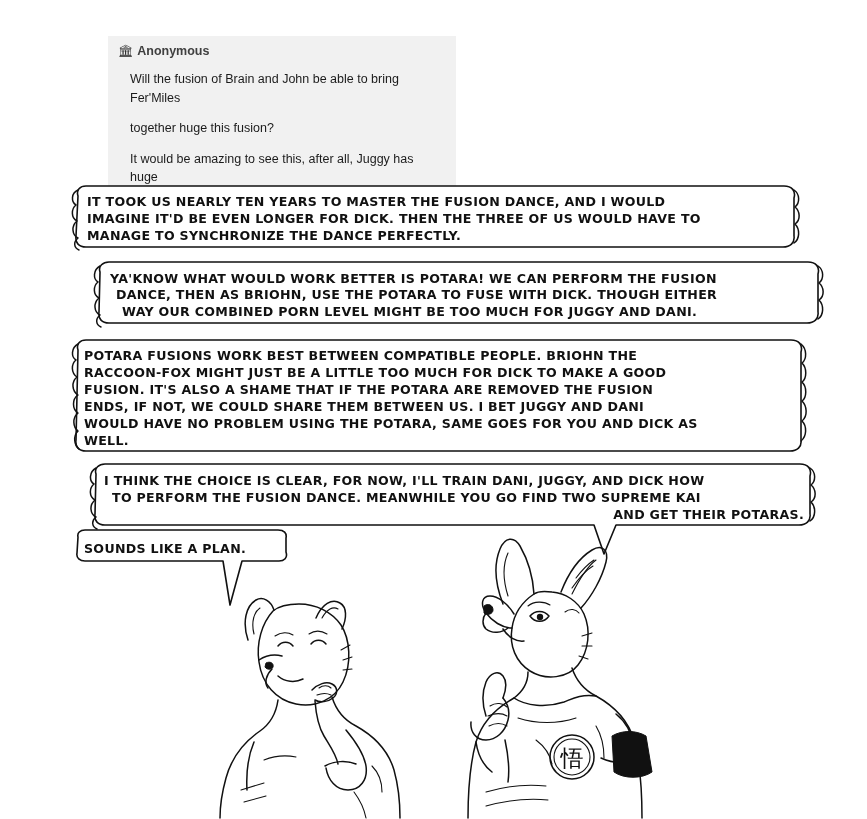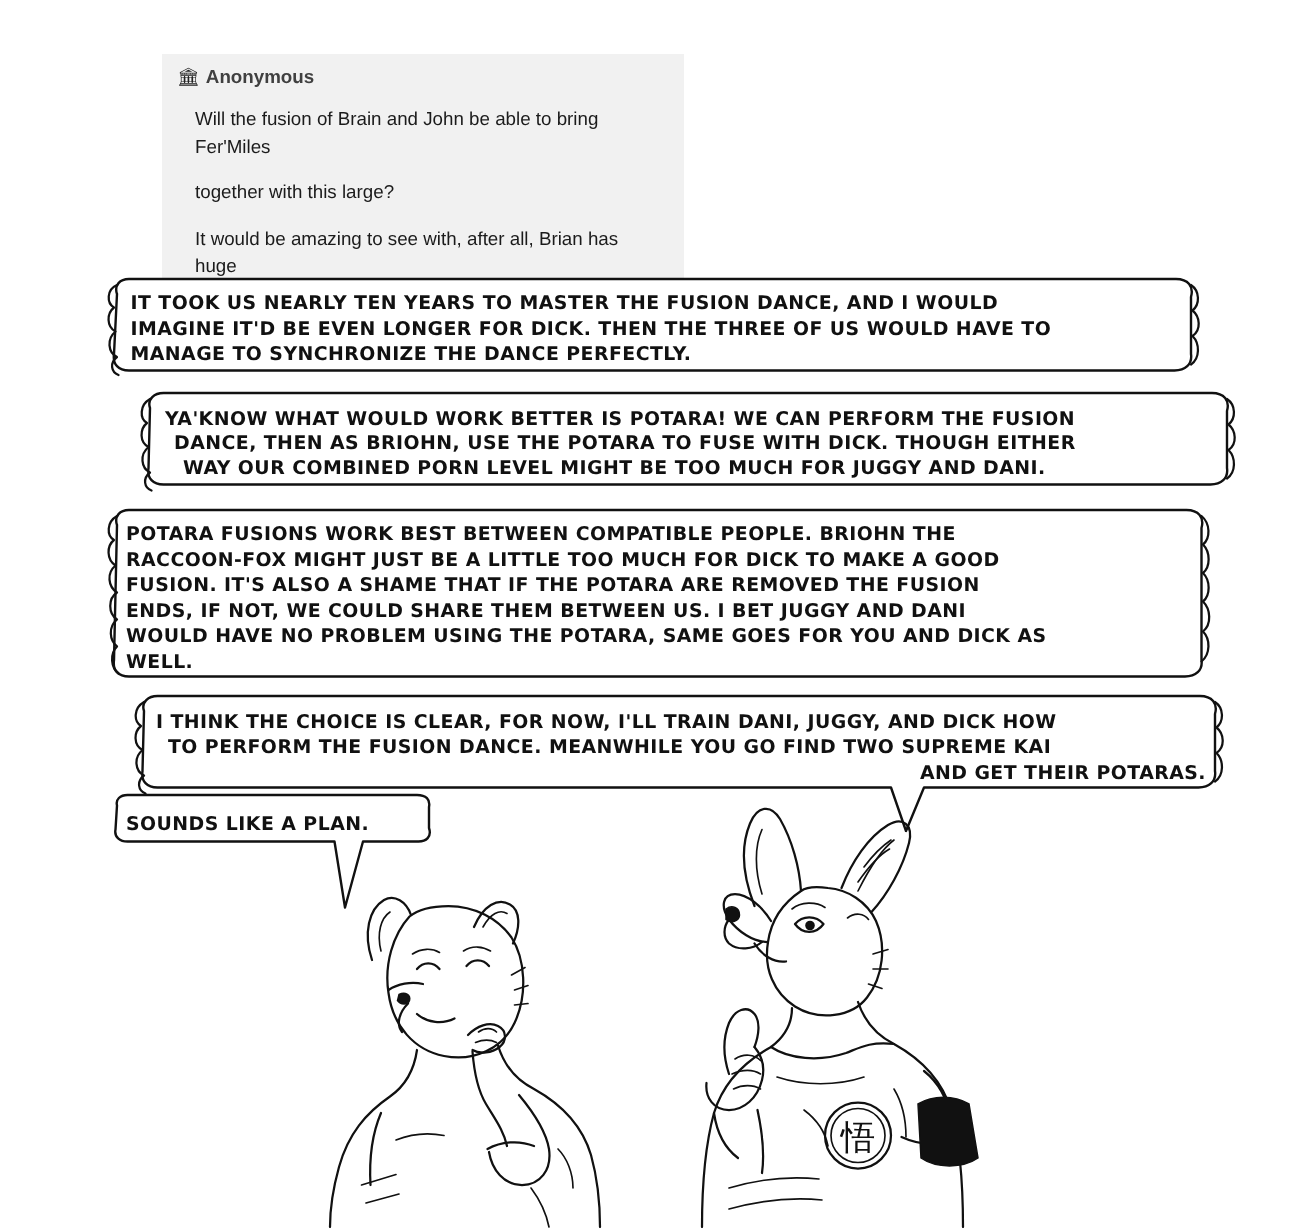--- a/index.html
+++ b/index.html
@@ -102,22 +102,22 @@
 </head>
 <body>
 
 <div id="question-block">
   <div class="q-author-row">
     <span class="q-author-icon">🏛</span>
     <span class="q-author-name">Anonymous</span>
   </div>
   <div class="q-text">
     <p>Will the fusion of Brain and John be able to bring Fer'Miles</p>
-    <p>together with this large?</p>
-    <p>It would be amazing to see with, after all, Brian has huge</p>
+    <p>together huge this fusion?</p>
+    <p>It would be amazing to see this, after all, Juggy has huge</p>
     <p>future in a comic after Juggy and Dani together.</p>
   </div>
 </div>
 
 <div id="comic">
 <svg width="867" height="819" viewBox="0 0 867 819" xmlns="http://www.w3.org/2000/svg">
 
   <g>
     <path class="bubble-path" d="M62,196 C60,190 64,186 70,186 L768,186 C776,186 780,191 778,198
       L778,236 C779,243 774,247 767,247 L70,247 C63,247 59,243 60,236 Z"></path>

